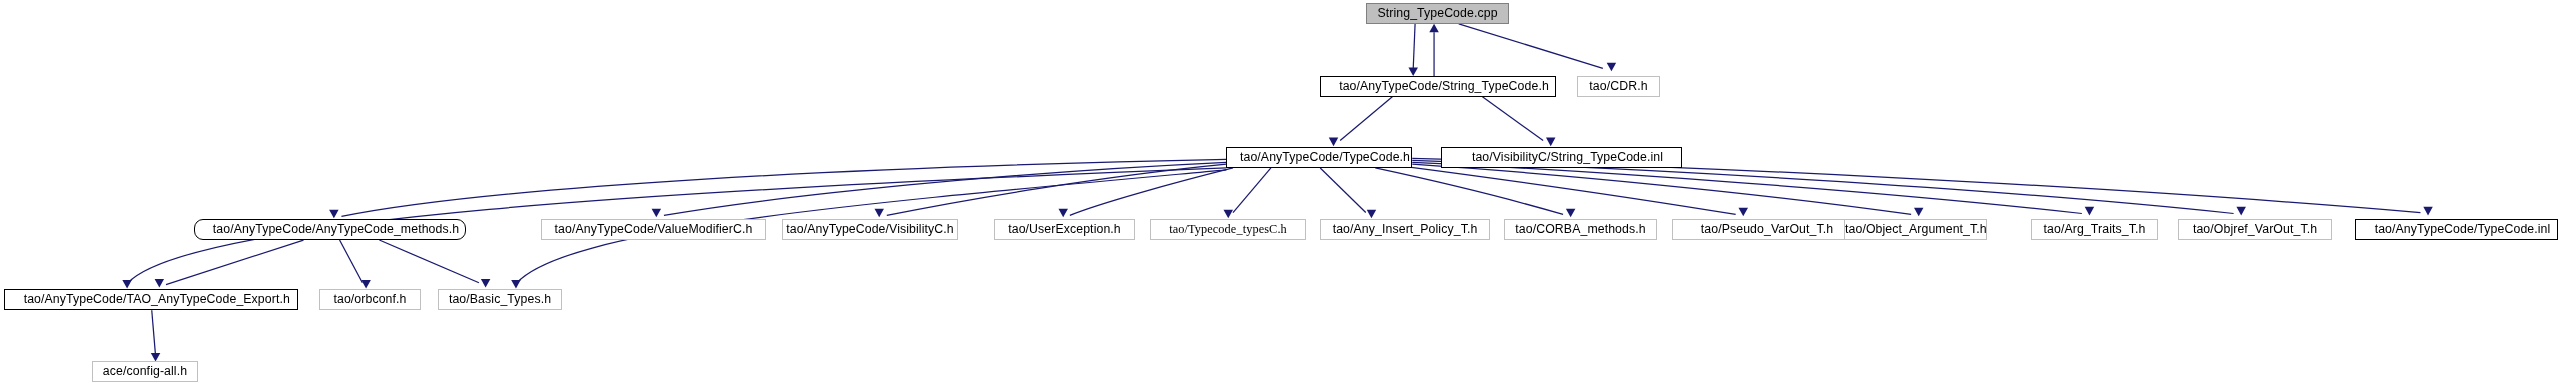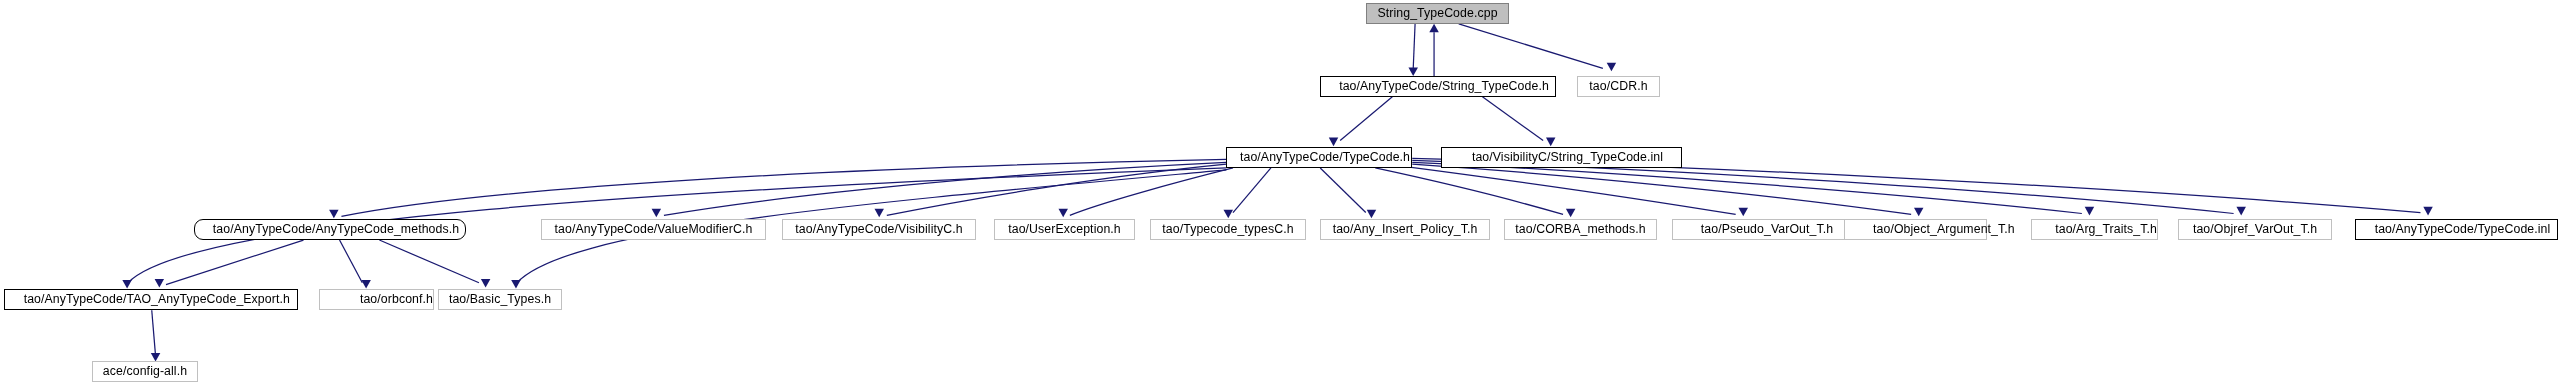--- a/index.html
+++ b/index.html
@@ -97,28 +97,28 @@
       <path d="M 160 327 L 164 375" fill="none" stroke="#191970" stroke-width="1.3"></path>
       <polygon points="164,381 159,372 169,372" fill="#191970"></polygon>
     </svg>
 <div class="node root" style="left: 1366px; top: 2.8px; width: 143px;">String_TypeCode.cpp</div>
     <div class="node strong" style="left: 1320px; top: 76px; width: 236px;">tao/AnyTypeCode/String_TypeCode.h</div>
     <div class="node" style="left: 1577px; top: 76px; width: 83px;">tao/CDR.h</div>
     <div class="node strong" style="left: 1226px; top: 147px; width: 186px;">tao/AnyTypeCode/TypeCode.h</div>
     <div class="node strong" style="left: 1441px; top: 147px; width: 241px;">tao/VisibilityC/String_TypeCode.inl</div>
     <div class="node strong" style="left: 194px; top: 219px; width: 272px; border-radius: 9px;">tao/AnyTypeCode/AnyTypeCode_methods.h</div>
     <div class="node" style="left: 541px; top: 219px; width: 225px;">tao/AnyTypeCode/ValueModifierC.h</div>
-    <div class="node" style="left: 782px; top: 219px; width: 194px;">tao/AnyTypeCode/VisibilityC.h</div>
+    <div class="node" style="left: 782px; top: 219px; width: 176px;">tao/AnyTypeCode/VisibilityC.h</div>
     <div class="node" style="left: 994px; top: 219px; width: 141px;">tao/UserException.h</div>
-    <div class="node" style="left: 1150px; top: 219px; width: 156px;">tao/Typecode_typesC.h</div>
+    <div class="node" style="left: 1150px; top: 219px; width: 156px; font-family: Liberation Serif, serif;">tao/Typecode_typesC.h</div>
     <div class="node" style="left: 1320px; top: 219px; width: 170px;">tao/Any_Insert_Policy_T.h</div>
     <div class="node" style="left: 1504px; top: 219px; width: 153px;">tao/CORBA_methods.h</div>
     <div class="node" style="left: 1672px; top: 219px; width: 190px;">tao/Pseudo_VarOut_T.h</div>
-    <div class="node" style="left: 1844px; top: 219px; width: 143px; padding-left: 28px;">tao/Object_Argument_T.h</div>
-    <div class="node" style="left: 2031px; top: 219px; width: 127px; text-align: right;">tao/Arg_Traits_T.h</div>
+    <div class="node" style="left: 1844px; top: 219px; width: 143px;">tao/Object_Argument_T.h</div>
+    <div class="node" style="left: 2031px; top: 219px; width: 127px;">tao/Arg_Traits_T.h</div>
     <div class="node" style="left: 2178px; top: 219px; width: 154px;">tao/Objref_VarOut_T.h</div>
     <div class="node strong" style="left: 3.8px; top: 289px; width: 294px;">tao/AnyTypeCode/TAO_AnyTypeCode_Export.h</div>
     <div class="node strong" style="left: 2355px; top: 219px; width: 203px;">tao/AnyTypeCode/TypeCode.inl</div>
-    <div class="node" style="left: 319px; top: 289px; width: 115px; text-align: right;">tao/orbconf.h</div>
+    <div class="node" style="left: 319px; top: 289px; width: 102px;">tao/orbconf.h</div>
     <div class="node" style="left: 438px; top: 289px; width: 124px;">tao/Basic_Types.h</div>
     <div class="node" style="left: 92px; top: 361px; width: 106px;">ace/config-all.h</div>
   </div>
 
 
 </body></html>

